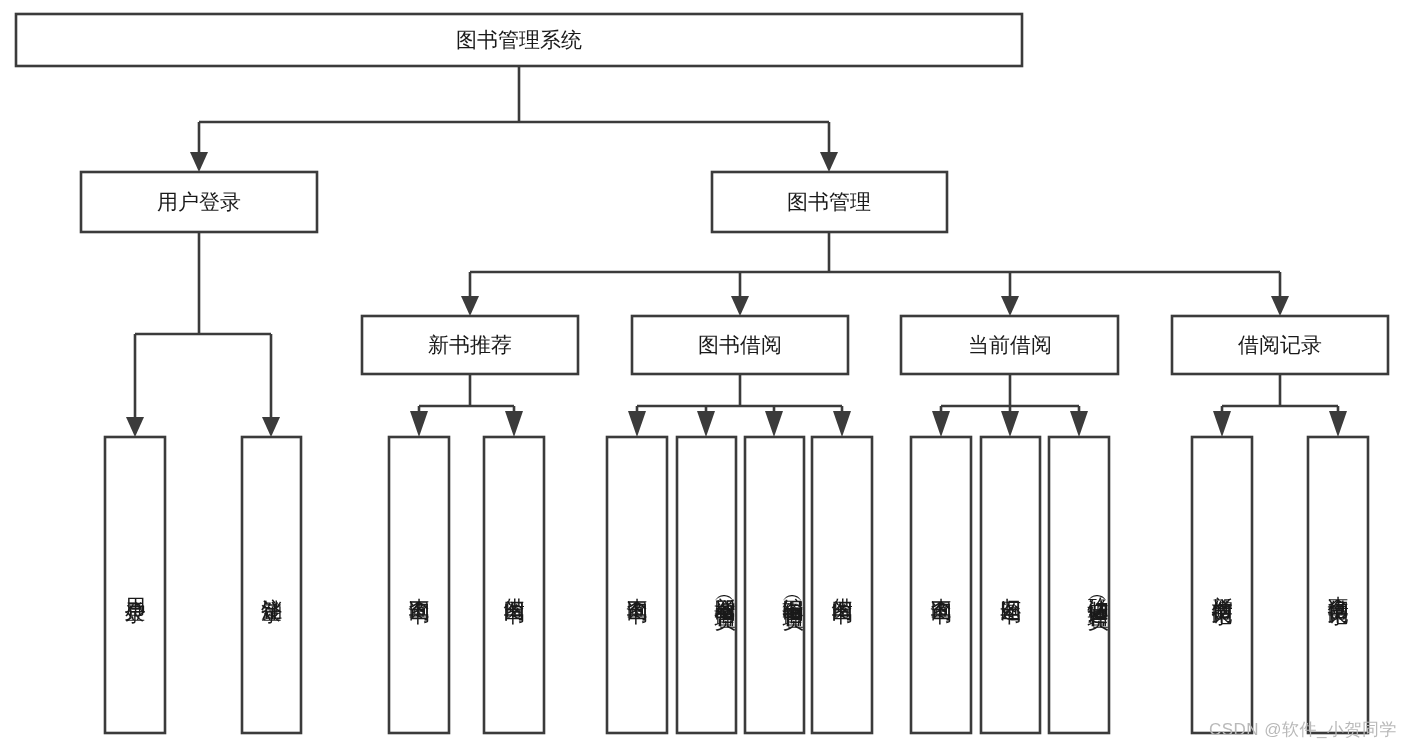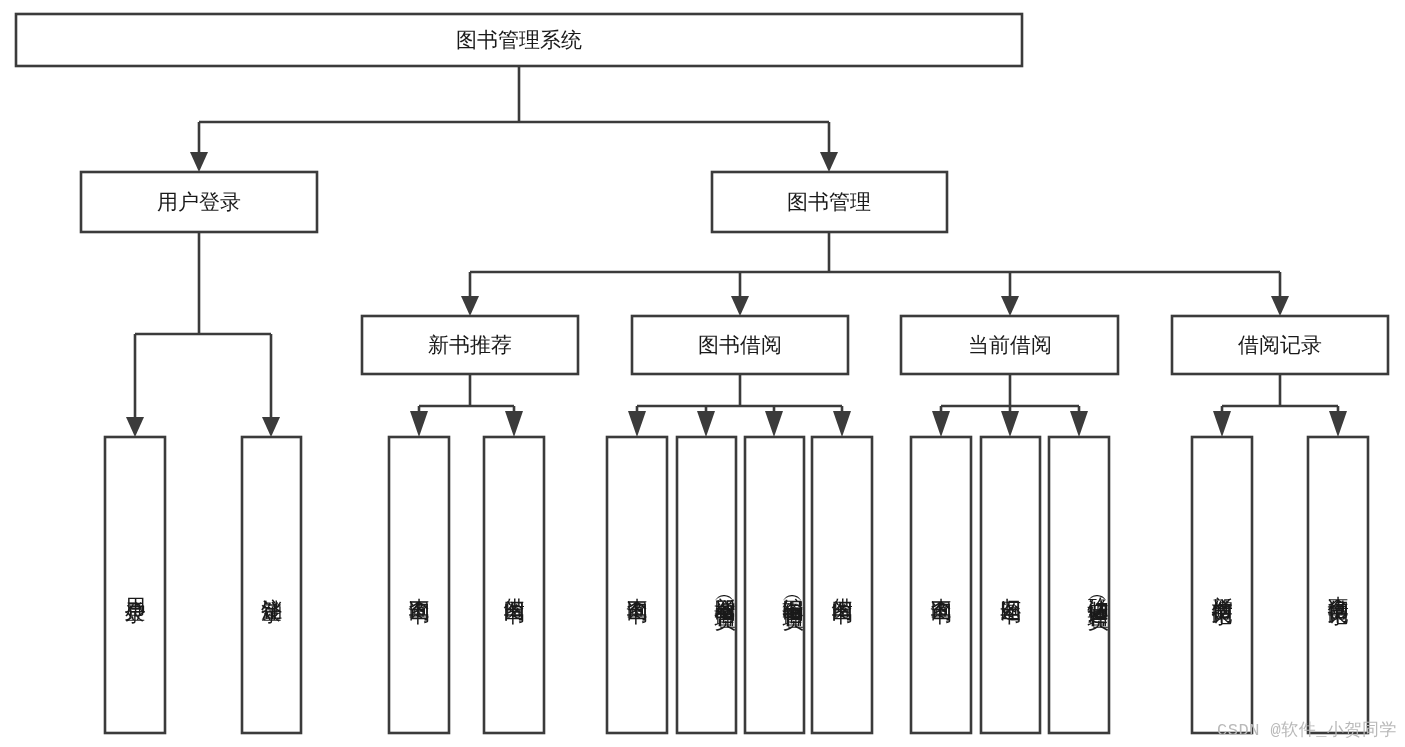--- a/index.html
+++ b/index.html
@@ -69,21 +69,21 @@
     white-space: nowrap;
     pointer-events: none;
   }
   .vlabel.center {
     align-items: center;
   }
   .watermark {
     position: absolute;
     right: 8px;
     bottom: 6px;
-    font-family: Liberation Mono, monospace;
+    font-family: Liberation Sans, sans-serif;
     font-size: 17px;
     color: #b9b9b9;
     white-space: nowrap;
     letter-spacing: 0.5px;
   }
 </style>
 </head>
 <body>
 
 <div id="diagram-root">

